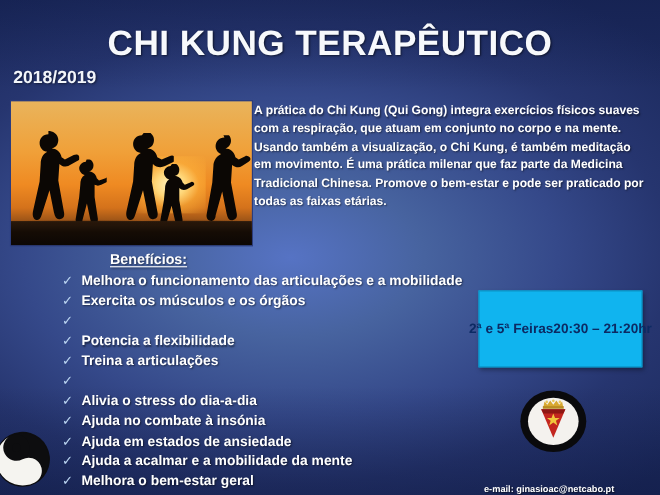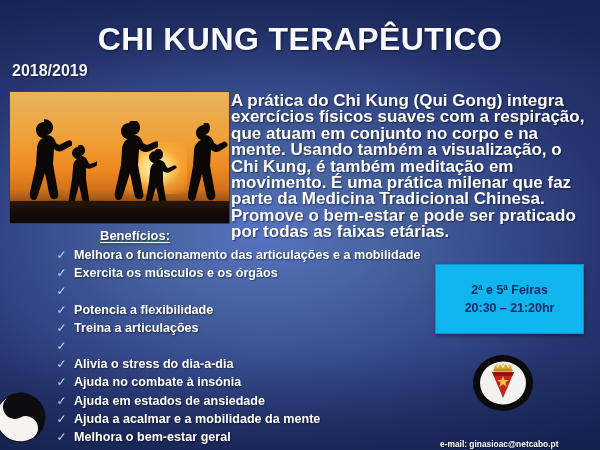--- a/index.html
+++ b/index.html
@@ -56,21 +56,21 @@
     content:"";position:absolute;left:0;right:0;top:-4px;height:8px;
     background:radial-gradient(ellipse 60% 100% at 30% 100%,#241408 0%,rgba(20,12,6,0) 70%),
                radial-gradient(ellipse 50% 100% at 75% 100%,#241408 0%,rgba(20,12,6,0) 70%);
   }
   .fig{position:absolute;bottom:18px;color:#0b0704;}
   .fig svg{display:block;}
 
   
   .intro{
     position:absolute;left:231px;top:93px;width:360px;
-    font-size:17px;line-height:16.4px;font-weight:bold;
+    font-size:11px;line-height:16.4px;font-weight:bold;
     color:#ffffff;
     text-shadow:1px 1px 1.6px rgba(0,0,0,.5);
     z-index:4;
   }
 
   
   .benefits{
     position:absolute;left:56px;top:228px;width:400px;z-index:4;
   }
   .benefits-heading{
@@ -92,21 +92,21 @@
     color:#bcd6f2;font-size:12px;font-weight:normal;
     width:11px;flex:0 0 11px;text-align:center;
     text-shadow:none;
   }
 
   
   .schedule{
     position:absolute;left:435px;top:264px;width:147px;height:68px;
     background:#10b4ef;
     border:1px solid #0b93c6;
-    display:flex;flex-direction:column;align-items:center;justify-content:center;
+    display:flex;flex-direction:row;align-items:center;justify-content:center;
     z-index:5;
     box-shadow:1px 2px 4px rgba(0,0,0,.35);
   }
   .schedule-line{
     font-size:12.4px;font-weight:bold;color:#0c2a63;line-height:18px;
     white-space:nowrap;
   }
 
   
   .logo{

